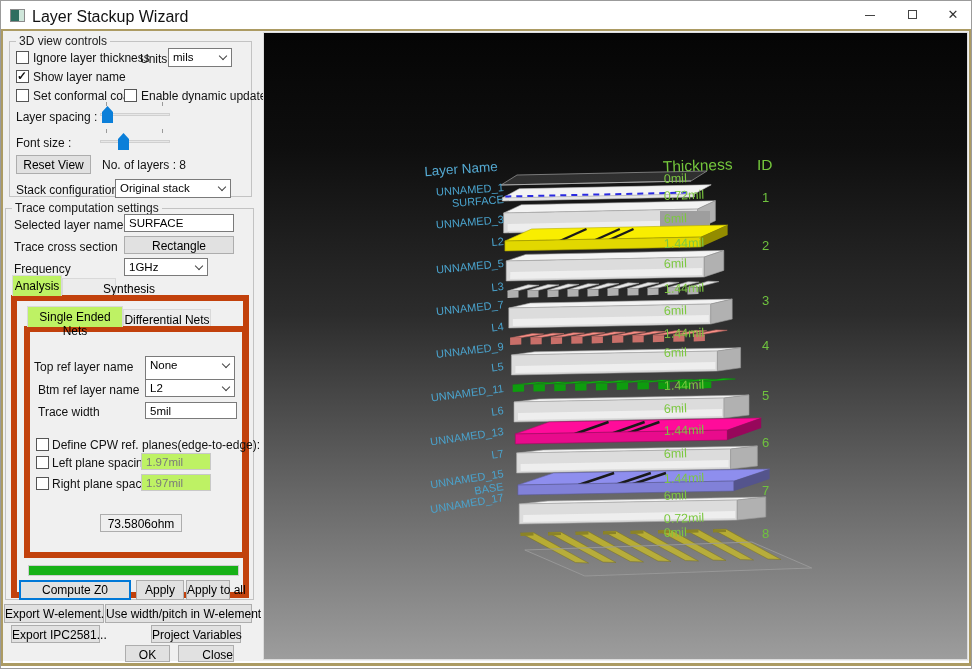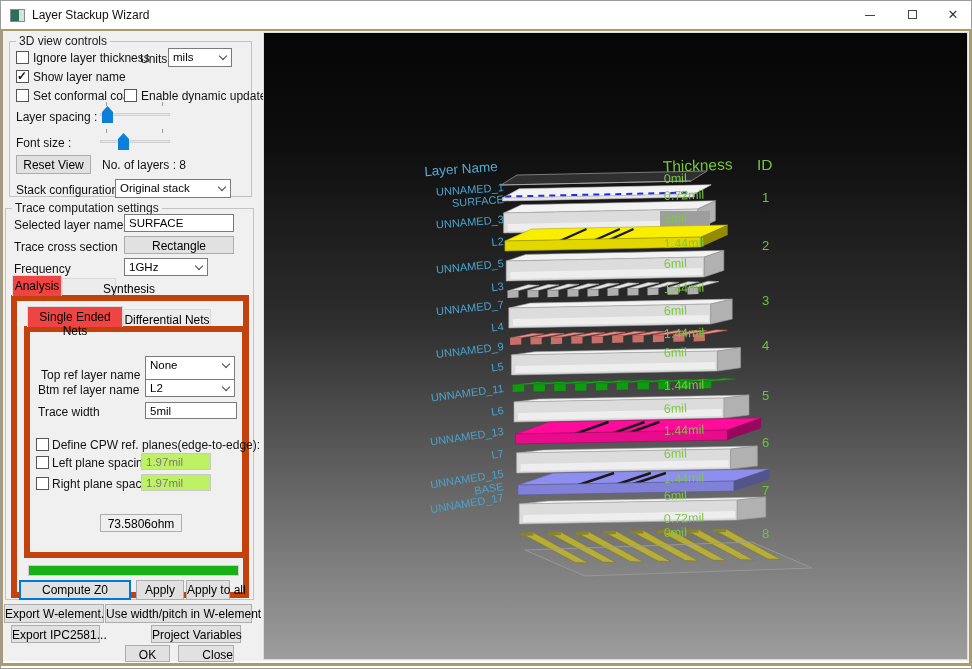--- a/index.html
+++ b/index.html
@@ -2,21 +2,21 @@
 <html><head>
 <meta charset="utf-8">
 <style>
   html,body{margin:0;padding:0;background:#fff;}
   *{box-sizing:border-box;}
   body{width:972px;height:669px;position:relative;font-family:"Liberation Sans",sans-serif;font-size:12px;color:#000;overflow:hidden;}
   .window{position:absolute;inset:0;border:1px solid #9b9b9b;background:#fff;}
   
   .titlebar{position:absolute;left:0;top:0;right:0;height:28px;background:#ffffff;}
   .app-icon{position:absolute;left:9px;top:8px;width:15px;height:13px;border:1px solid #8a8a8a;background:linear-gradient(90deg,#2e6e5f 0 60%,#cfe6da 60% 100%);}
-  .title-text{position:absolute;left:31px;top:7px;font-size:12px;color:#111;}
+  .title-text{position:absolute;left:31px;top:7px;font-size:16px;color:#111;}
   .winbtn{position:absolute;top:0;width:42px;height:28px;text-align:center;color:#222;}
   .winbtn .glyph-min{display:inline-block;width:10px;height:1px;background:#444;margin-top:14px;}
   .winbtn .glyph-max{display:inline-block;width:9px;height:9px;border:1px solid #444;margin-top:9px;}
   .winbtn .glyph-close{font-size:13px;line-height:28px;color:#333;}
   
   .accent-top{position:absolute;left:0;top:28px;right:0;height:2px;background:#ac9b63;}
   .accent-bottom{position:absolute;left:0;top:662px;right:0;height:3px;background:#ac9b63;}
   .accent-left{position:absolute;left:0;top:30px;width:2px;bottom:4px;background:#ac9b63;}
   .accent-right{position:absolute;right:0;top:30px;width:2px;bottom:4px;background:#ac9b63;}
   .client{position:absolute;left:2px;top:30px;right:2px;bottom:7px;background:#f0f0f0;}
@@ -34,21 +34,21 @@
   .input{position:absolute;background:#fff;border:1px solid #7a7a7a;font-size:11.5px;padding:2px 0 0 4px;white-space:nowrap;}
   .input.disabled{background:#bef264;border-color:#c8c8c8;color:#7a7a7a;}
   .btn{position:absolute;background:#e1e1e1;border:1px solid #adadad;font-size:12px;text-align:center;padding-top:2px;white-space:nowrap;}
   .btn.focus{border:1px solid #0078d7;box-shadow:inset 0 0 0 1px #0078d7;}
   
   .track{position:absolute;height:3px;background:#e7e7e7;border:1px solid #d0d0d0;}
   .thumb{position:absolute;width:11px;height:17px;background:#0b7fd9;clip-path:polygon(0 35%,50% 0,100% 35%,100% 100%,0 100%);}
   .tick{position:absolute;width:1px;height:4px;background:#9a9a9a;}
   
   .tab{position:absolute;border:1px solid #d9d9d9;border-bottom:none;background:#ececec;font-size:12px;text-align:center;padding-top:3px;}
-  .tab.sel{background:#ef4444;z-index:2;}
+  .tab.sel{background:#bef264;z-index:2;}
   .tabpanel{position:absolute;border:6px solid #c2410c;background:#f0f0f0;}
   
   .progress{position:absolute;background:#e6e6e6;border:1px solid #cdcdcd;}
   .progress .fill{height:100%;background:#17b117;}
   
   .viewport{position:absolute;left:260px;top:1px;width:705px;height:628px;border:1px solid #dcdcdc;
     background:linear-gradient(180deg,#050505 0%,#0e0e0e 18%,#2c2c2c 45%,#6c6c6c 76%,#9d9d9d 100%);}
   .viewport svg{position:absolute;left:0;top:0;}
 </style>
 </head>
@@ -112,21 +112,21 @@
         <div class="combo" style="left:118px;top:49px;width:84px;height:18px;"><span>1GHz</span><span class="chev"></span></div>
 
         <div class="tab sel" style="left:6px;top:66px;width:50px;height:21px;">Analysis</div>
         <div class="tab" style="left:56px;top:69px;width:54px;height:18px;padding-left:40px;">Synthesis</div>
 
         <div class="tabpanel" style="left:5px;top:86px;width:238px;height:303px;">
           <div class="tab sel" style="left:10px;top:5px;width:96px;height:21px;">Single Ended Nets</div>
           <div class="tab" style="left:106px;top:8px;width:88px;height:18px;">Differential Nets</div>
 
           <div class="tabpanel" style="left:7px;top:25px;width:224px;height:232px;">
-            <span class="lbl" style="left:11px;top:28px;margin-top:8px;">Top ref layer name</span>
+            <span class="lbl" style="left:4px;top:28px;">Top ref layer name</span>
             <div class="combo" style="left:115px;top:24px;width:90px;height:36px;"><span>None</span><span class="chev"></span></div>
             <span class="lbl" style="left:8px;top:51px;">Btm ref layer name</span>
             <div class="combo" style="left:115px;top:47px;width:90px;height:18px;"><span>L2</span><span class="chev"></span></div>
             <span class="lbl" style="left:8px;top:73px;">Trace width</span>
             <div class="input" style="left:115px;top:70px;width:92px;height:17px;">5mil</div>
 
             <span class="cb" style="left:6px;top:106px;"></span>
             <span class="lbl" style="left:22px;top:106px;">Define CPW ref. planes(edge-to-edge):</span>
             <span class="cb" style="left:6px;top:124px;"></span>
             <span class="lbl" style="left:22px;top:124px;">Left plane spacing</span>

